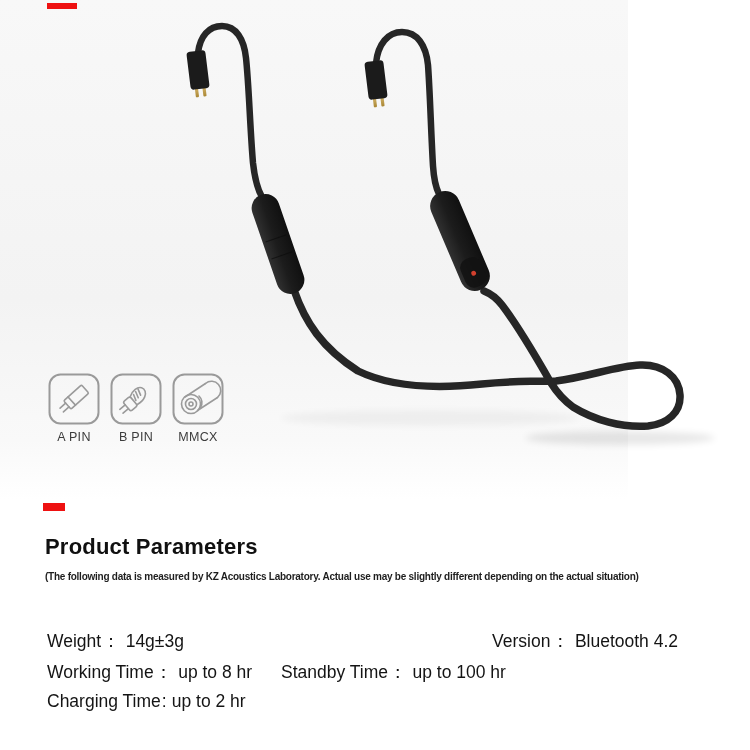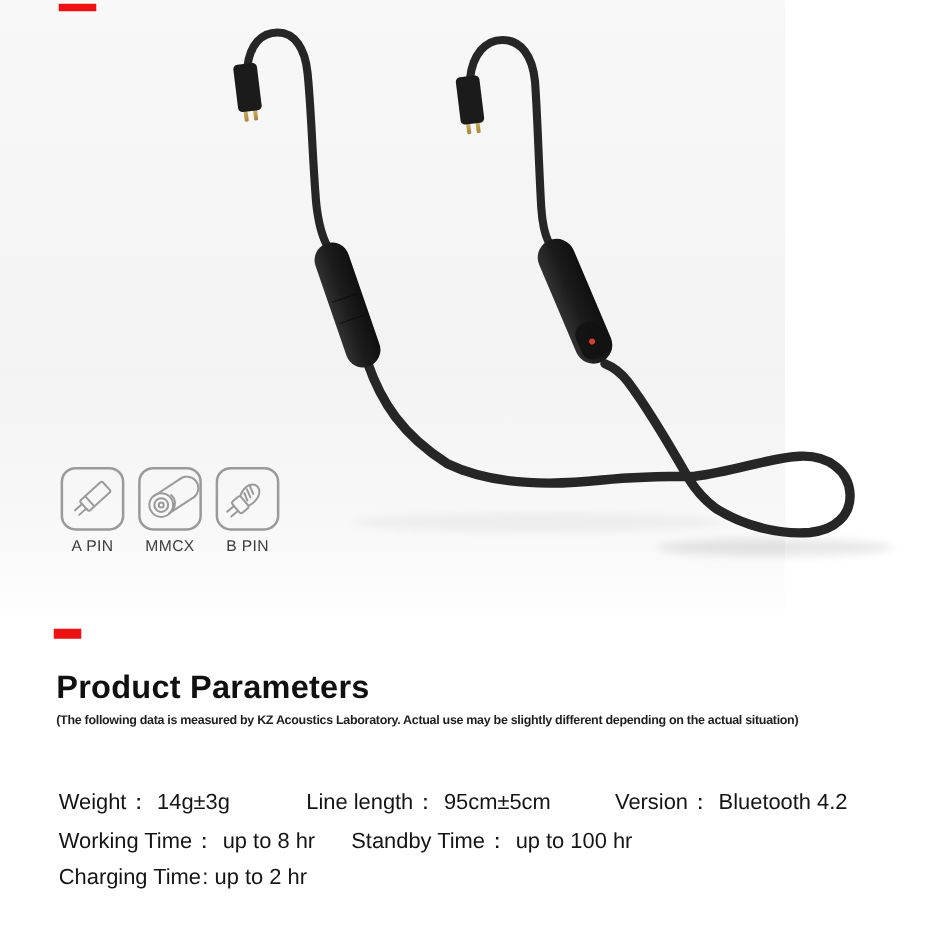--- a/index.html
+++ b/index.html
@@ -24,21 +24,21 @@
   
   .icons-row{position:absolute;left:48px;top:373px;display:flex;gap:10px;}
   .icon-card{width:52px;display:flex;flex-direction:column;align-items:center;}
   .icon-card svg{width:52px;height:52px;display:block;}
   .ic-stroke{fill:none;stroke:var(--icon-stroke,#9a9a9a);stroke-width:1.6;stroke-linecap:round;stroke-linejoin:round;}
   .ic-border{fill:none;stroke:var(--icon-stroke,#9a9a9a);stroke-width:2;}
   .icon-label{margin-top:5px;font-size:12.5px;color:#3c3c3c;letter-spacing:0.3px;white-space:nowrap;}
   
   .params-title{
     position:absolute;left:45px;top:534px;margin:0;
-    font-size:26px;font-weight:700;color:#101010;letter-spacing:0.2px;
+    font-size:22px;font-weight:700;color:#101010;letter-spacing:0.2px;
   }
   .params-subtitle{
     position:absolute;left:45px;top:571px;margin:0;
     font-size:10px;font-weight:700;color:#1e1e1e;letter-spacing:-0.25px;white-space:nowrap;
   }
   .p-row{position:absolute;left:0;width:750px;height:24px;}
   .p-row-1{top:629px;} .p-row-2{top:660px;} .p-row-3{top:691px;}
   .p-item{position:absolute;font-size:17.5px;color:#141414;white-space:nowrap;}
   .p-sep{margin-left:1px;margin-right:6px;}
 </style>
@@ -127,65 +127,62 @@
             <line x1="9.5" y1="23.5" x2="17" y2="23.5"></line>
             <line x1="9.5" y1="28.5" x2="17" y2="28.5"></line>
           </g>
         </svg>
         <span class="icon-label">A PIN</span>
       </div>
 
       <div class="icon-card">
         <svg viewBox="0 0 52 52">
           <rect class="ic-border" x="1.5" y="1.5" width="49" height="49" rx="11"></rect>
+          <g class="ic-stroke" transform="rotate(-40 26 26)">
+            <line x1="7" y1="23.5" x2="14" y2="23.5"></line>
+            <line x1="7" y1="28.5" x2="14" y2="28.5"></line>
+            <rect x="14" y="20" width="9" height="12" rx="2"></rect>
+            <path d="M23,20.5 c6,-3.5 12,-3 14.5,0.5 c2,3 0.5,7 -3.5,9 c-3.5,1.8 -8,1.6 -11,1"></path>
+            <line x1="27" y1="21" x2="25" y2="27"></line>
+            <line x1="30.5" y1="20" x2="28.5" y2="26.5"></line>
+            <line x1="34" y1="19.5" x2="32" y2="26"></line>
+          </g>
+        </svg>
+        <span class="icon-label">B PIN</span>
+      </div>
+
+      <div class="icon-card">
+        <svg viewBox="0 0 52 52">
+          <rect class="ic-border" x="1.5" y="1.5" width="49" height="49" rx="11"></rect>
           <g class="ic-stroke">
             <circle cx="19" cy="31" r="9.5"></circle>
             <circle cx="19" cy="31" r="5.5"></circle>
             <circle cx="19" cy="31" r="2"></circle>
             <path d="M13,24 L33.5,10.5"></path>
             <path d="M25.5,37.5 L45.5,24.5"></path>
             <path d="M33.5,10.5 a9,9 0 0 1 12,14"></path>
             <path d="M27,23 a9,9 0 0 1 1.5,11.5"></path>
           </g>
         </svg>
         <span class="icon-label">MMCX</span>
       </div>
 
-      <div class="icon-card">
-        <svg viewBox="0 0 52 52">
-          <rect class="ic-border" x="1.5" y="1.5" width="49" height="49" rx="11"></rect>
-          <g class="ic-stroke" transform="rotate(-40 26 26)">
-            <line x1="7" y1="23.5" x2="14" y2="23.5"></line>
-            <line x1="7" y1="28.5" x2="14" y2="28.5"></line>
-            <rect x="14" y="20" width="9" height="12" rx="2"></rect>
-            <path d="M23,20.5 c6,-3.5 12,-3 14.5,0.5 c2,3 0.5,7 -3.5,9 c-3.5,1.8 -8,1.6 -11,1"></path>
-            <line x1="27" y1="21" x2="25" y2="27"></line>
-            <line x1="30.5" y1="20" x2="28.5" y2="26.5"></line>
-            <line x1="34" y1="19.5" x2="32" y2="26"></line>
-          </g>
-        </svg>
-        <span class="icon-label">B PIN</span>
-      </div>
-
     </div>
   </div>
 
   <div>
     <div class="dash dash-bottom"></div>
 
     <h1 class="params-title">Product Parameters</h1>
     <p class="params-subtitle">(The following data is measured by KZ Acoustics Laboratory. Actual use may be slightly different depending on the actual situation)</p>
 
     <div class="p-row p-row-1">
       <span class="p-item" style="left:47px">
         <span>Weight</span><span class="p-sep">：</span><span>14g±3g</span>
       </span>
-      <span class="p-item" style="left:245px">
-        <span>Line length</span><span class="p-sep">：</span><span>95cm±5cm</span>
-      </span>
       <span class="p-item" style="left:492px">
         <span>Version</span><span class="p-sep">：</span><span>Bluetooth 4.2</span>
       </span>
     </div>
 
     <div class="p-row p-row-2">
       <span class="p-item" style="left:47px">
         <span>Working Time</span><span class="p-sep">：</span><span>up to 8 hr</span>
       </span>
       <span class="p-item" style="left:281px">

